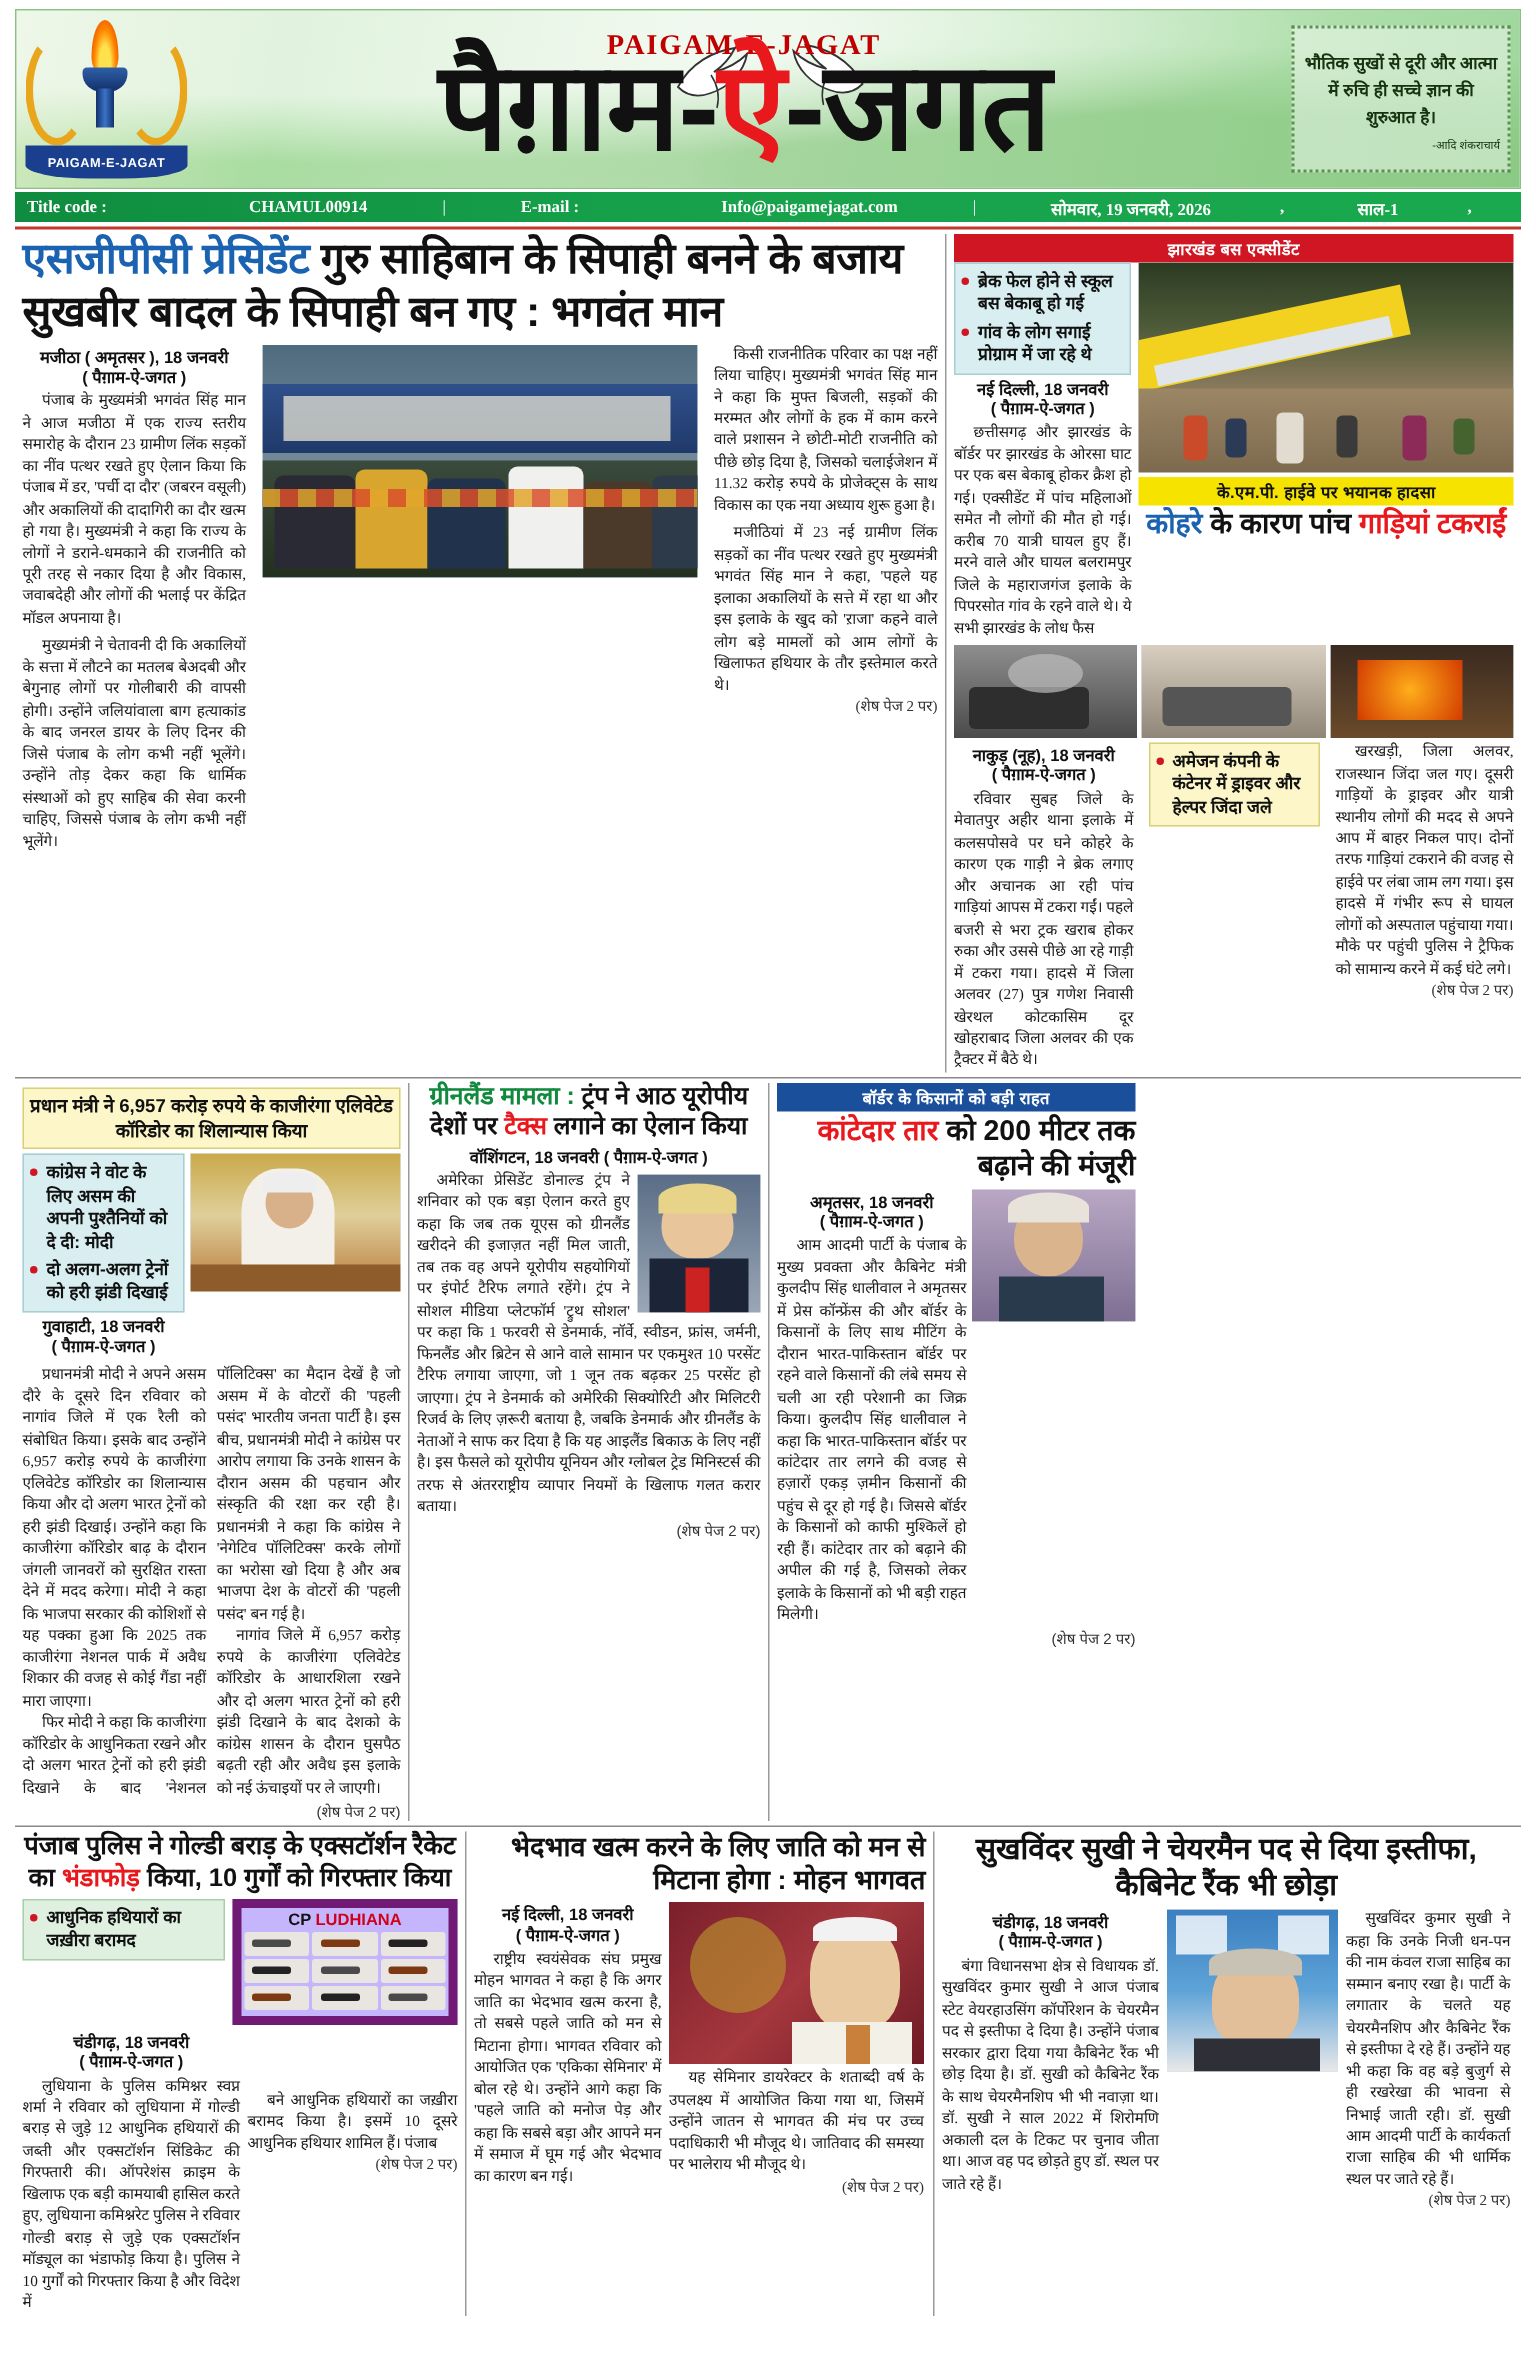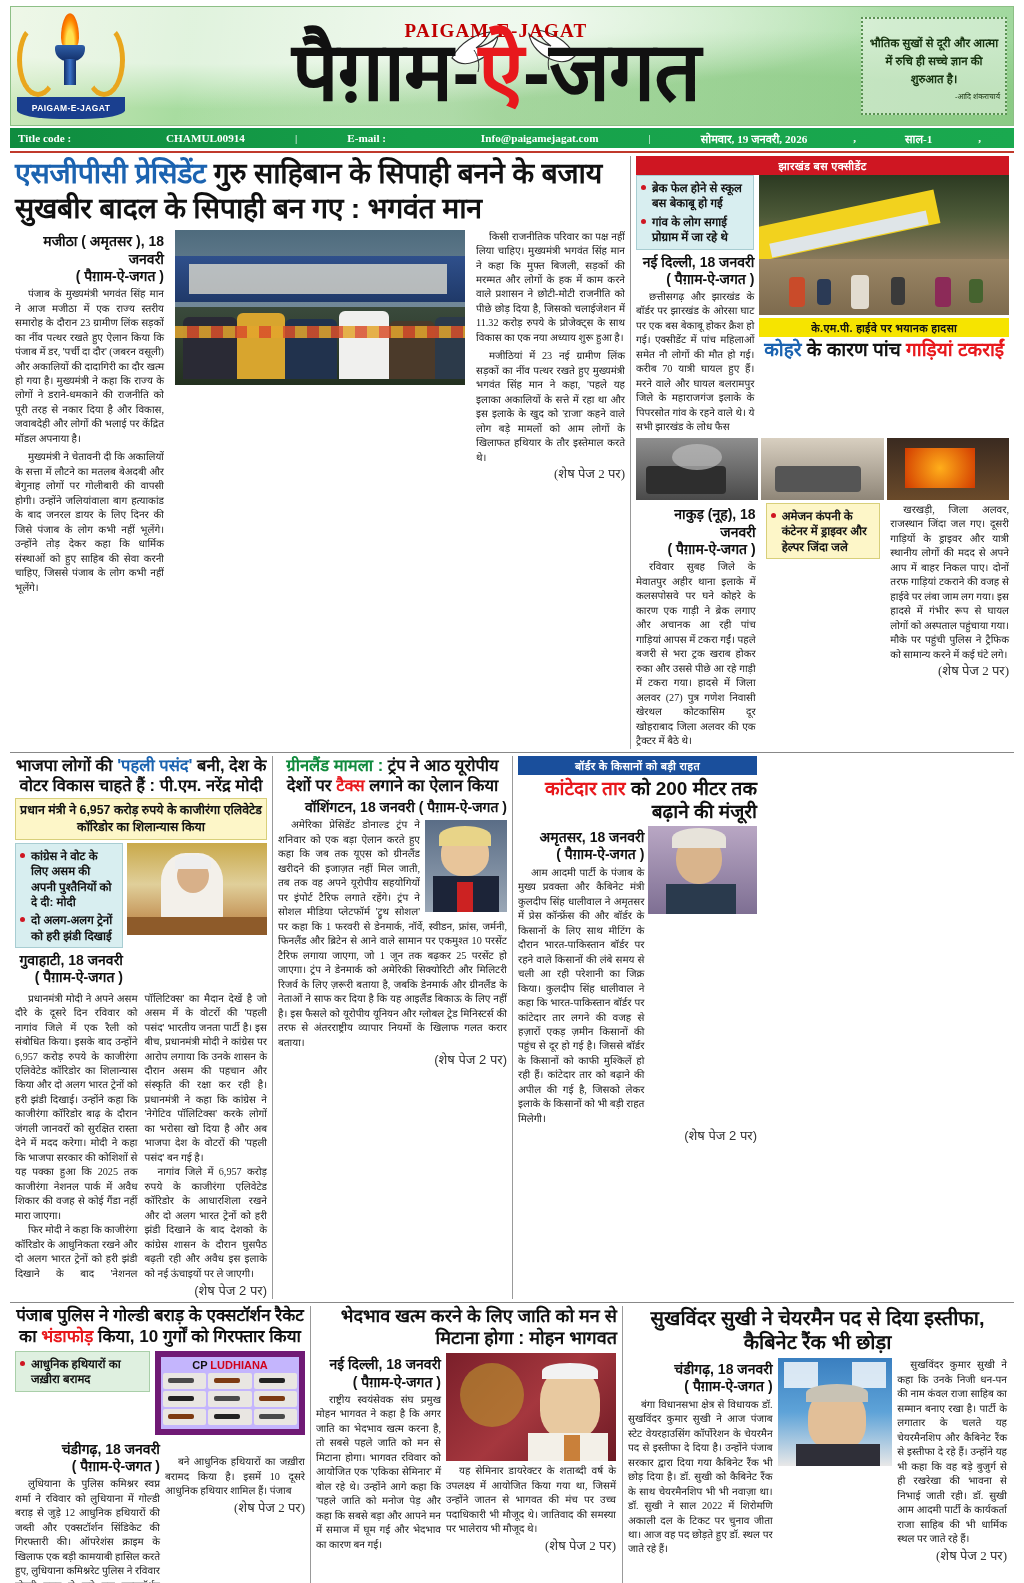--- a/index.html
+++ b/index.html
@@ -134,29 +134,29 @@
     list-style:none; font-size:11.6px; line-height:1.33; font-weight:bold;
     padding-left:11px; position:relative; margin-bottom:3px; color:#111;
   }
   .bullets li:last-child{ margin-bottom:0; }
   .bullets li:before{
     content:""; position:absolute; left:0; top:5px; width:5px; height:5px;
     border-radius:50%; background:#cf1622;
   }
 
   .dateline{
-    text-align:right; font-size:14px; font-weight:bold; line-height:1.3; color:#111;
+    text-align:center; font-size:11px; font-weight:bold; line-height:1.3; color:#111;
     margin:2px 0 2px;
   }
   .body{
     font-size:10.2px; line-height:1.42; text-align:justify; color:#1a1a1a;
     font-family:"Liberation Serif", serif;
   }
   .body p{ text-indent:13px; }
-  .contd{ font-size:13px; color:#333; }
+  .contd{ font-size:10px; color:#333; }
 
   .cols2{ column-count:2; column-gap:7px; column-rule:0; }
 
   
   .photo{ position:relative; overflow:hidden; background:#b9c3c9; }
   .photo .ph{ position:absolute; inset:0; }
 
   
   .gunboard{ background:#c4b5fd; border:6px solid #701a75; padding:2px; }
   .gunboard .gb-title{ font-size:11px; font-weight:bold; text-align:center; }
@@ -342,21 +342,20 @@
         </div>
       </div>
     </div>
   </div>
 
   <div class="hr-thin"></div>
 
   <div class="row">
 
     <div class="col" style="width:262px;">
-      <h3 class="hl" style="text-align:center;"><span>भाजपा लोगों की</span> <span class="blue">'पहली पसंद'</span> <span>बनी, देश के वोटर विकास चाहते हैं : पी.एम. नरेंद्र मोदी</span></h3>
       <div class="subdeck" style="margin-top:3px;">प्रधान मंत्री ने 6,957 करोड़ रुपये के काजीरंगा एलिवेटेड कॉरिडोर का शिलान्यास किया</div>
       <div class="row" style="margin-top:3px;">
         <div style="width:112px; padding-right:4px;">
           <ul class="bullets">
             <li>कांग्रेस ने वोट के लिए असम की अपनी पुश्तैनियों को दे दी: मोदी</li>
             <li>दो अलग-अलग ट्रेनों को हरी झंडी दिखाई</li>
           </ul>
           <div class="dateline" style="margin-top:3px;">गुवाहाटी, 18 जनवरी</div>
           <div class="dateline" style="margin-top:-3px;">( पैग़ाम-ऐ-जगत )</div>
         </div>
@@ -451,21 +450,21 @@
       </div>
       <div class="row" style="margin-top:3px;">
         <div style="width:150px; padding-right:5px;">
           <div class="dateline">चंडीगढ़, 18 जनवरी</div>
           <div class="dateline" style="margin-top:-3px;">( पैग़ाम-ऐ-जगत )</div>
           <div class="body">
               <p>लुधियाना के पुलिस कमिश्नर स्वप्न शर्मा ने रविवार को लुधियाना में गोल्डी बराड़ से जुड़े 12 आधुनिक हथियारों की जब्ती और एक्सटॉर्शन सिंडिकेट की गिरफ्तारी की। ऑपरेशंस क्राइम के खिलाफ एक बड़ी कामयाबी हासिल करते हुए, लुधियाना कमिश्नरेट पुलिस ने रविवार गोल्डी बराड़ से जुड़े एक एक्सटॉर्शन मॉड्यूल का भंडाफोड़ किया है। पुलिस ने 10 गुर्गों को गिरफ्तार किया है और विदेश में</p>
             </div>
         </div>
         <div style="width:140px;">
-          <div class="body" style="margin-top:17px;">
+          <div class="body" style="margin-top:41px;">
               <p>बने आधुनिक हथियारों का जख़ीरा बरामद किया है। इसमें 10 दूसरे आधुनिक हथियार शामिल हैं। पंजाब</p>
             <div class="contd" style="text-align:right;">(शेष पेज 2 पर)</div>
           </div>
         </div>
       </div>
     </div>
 
     <div class="col vrule" style="width:312px;">
       <h3 class="hl" style="text-align:right; font-size:18px;">भेदभाव खत्म करने के लिए जाति को मन से मिटाना होगा : मोहन भागवत</h3>
       <div class="row" style="margin-top:4px;">

